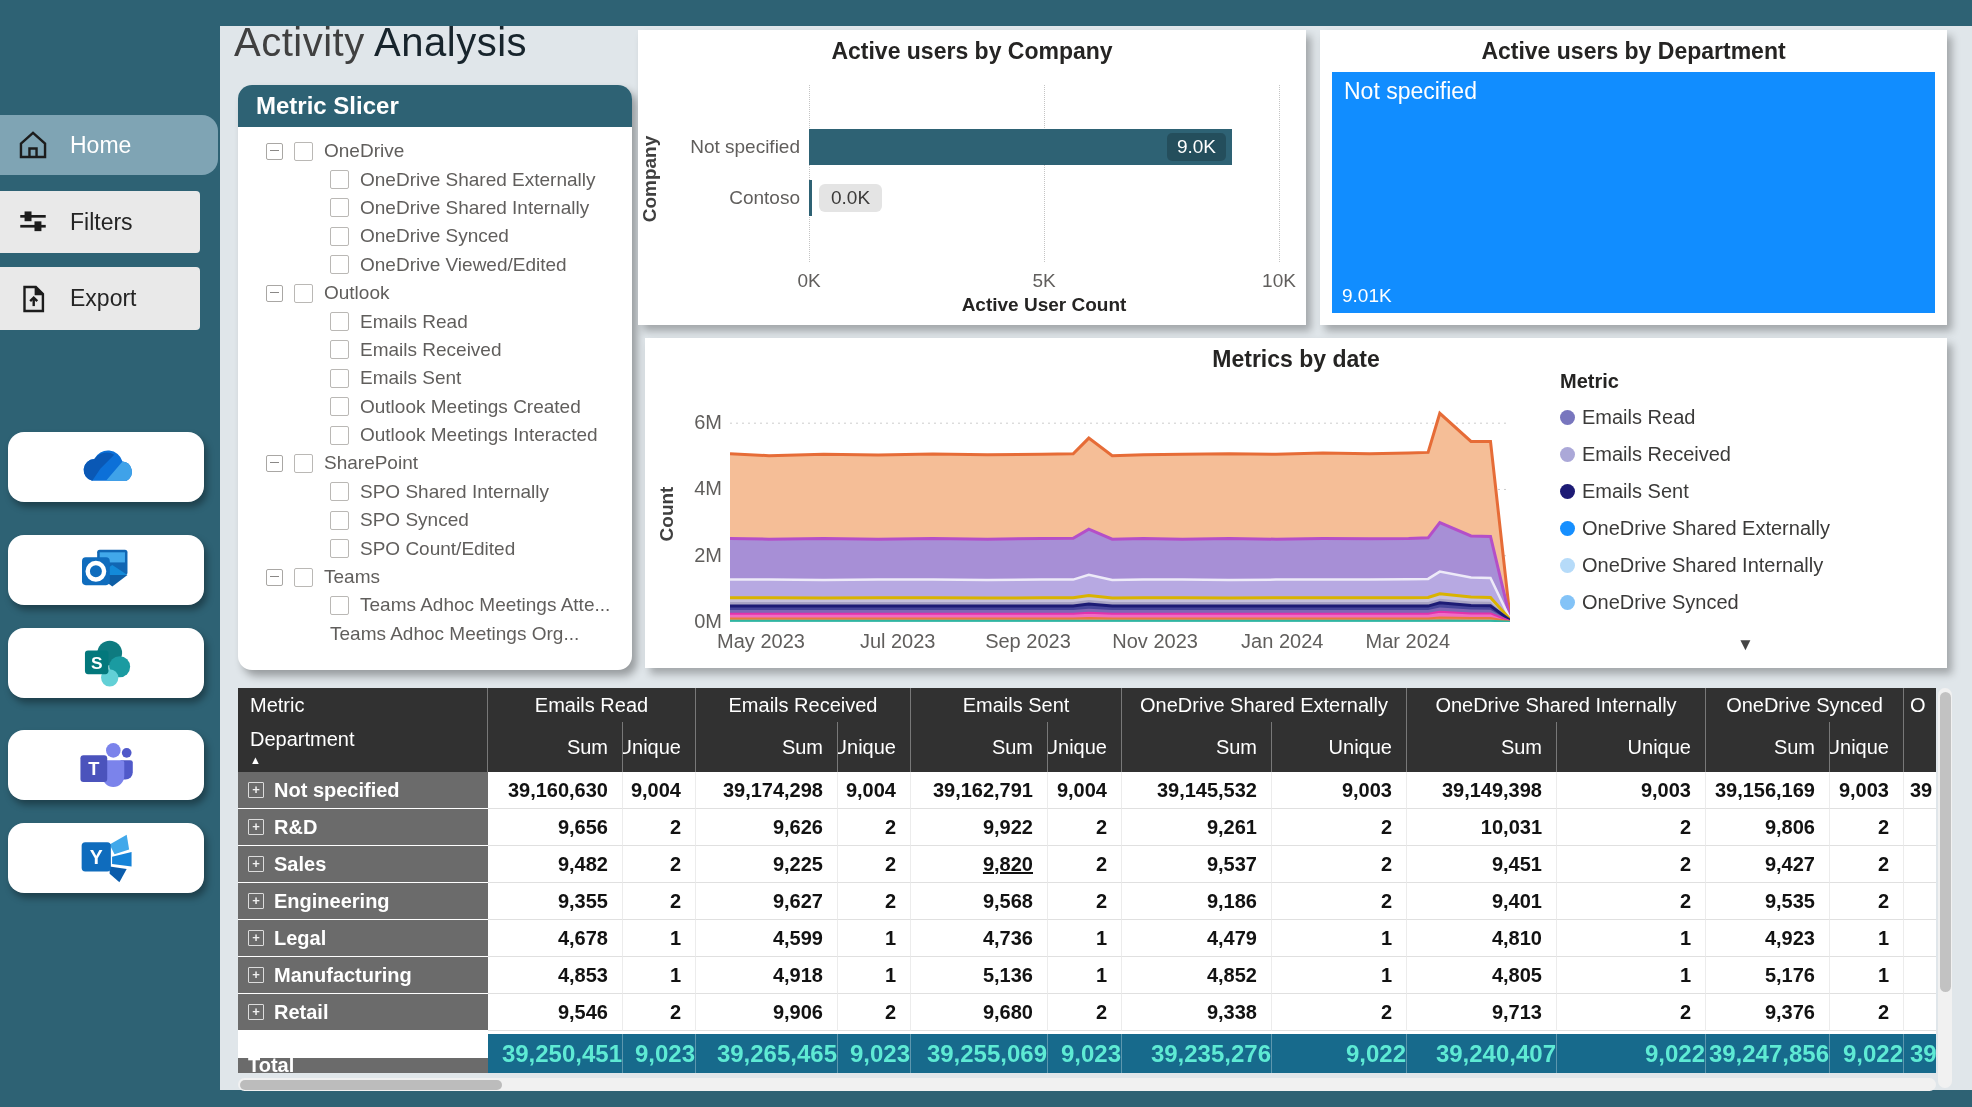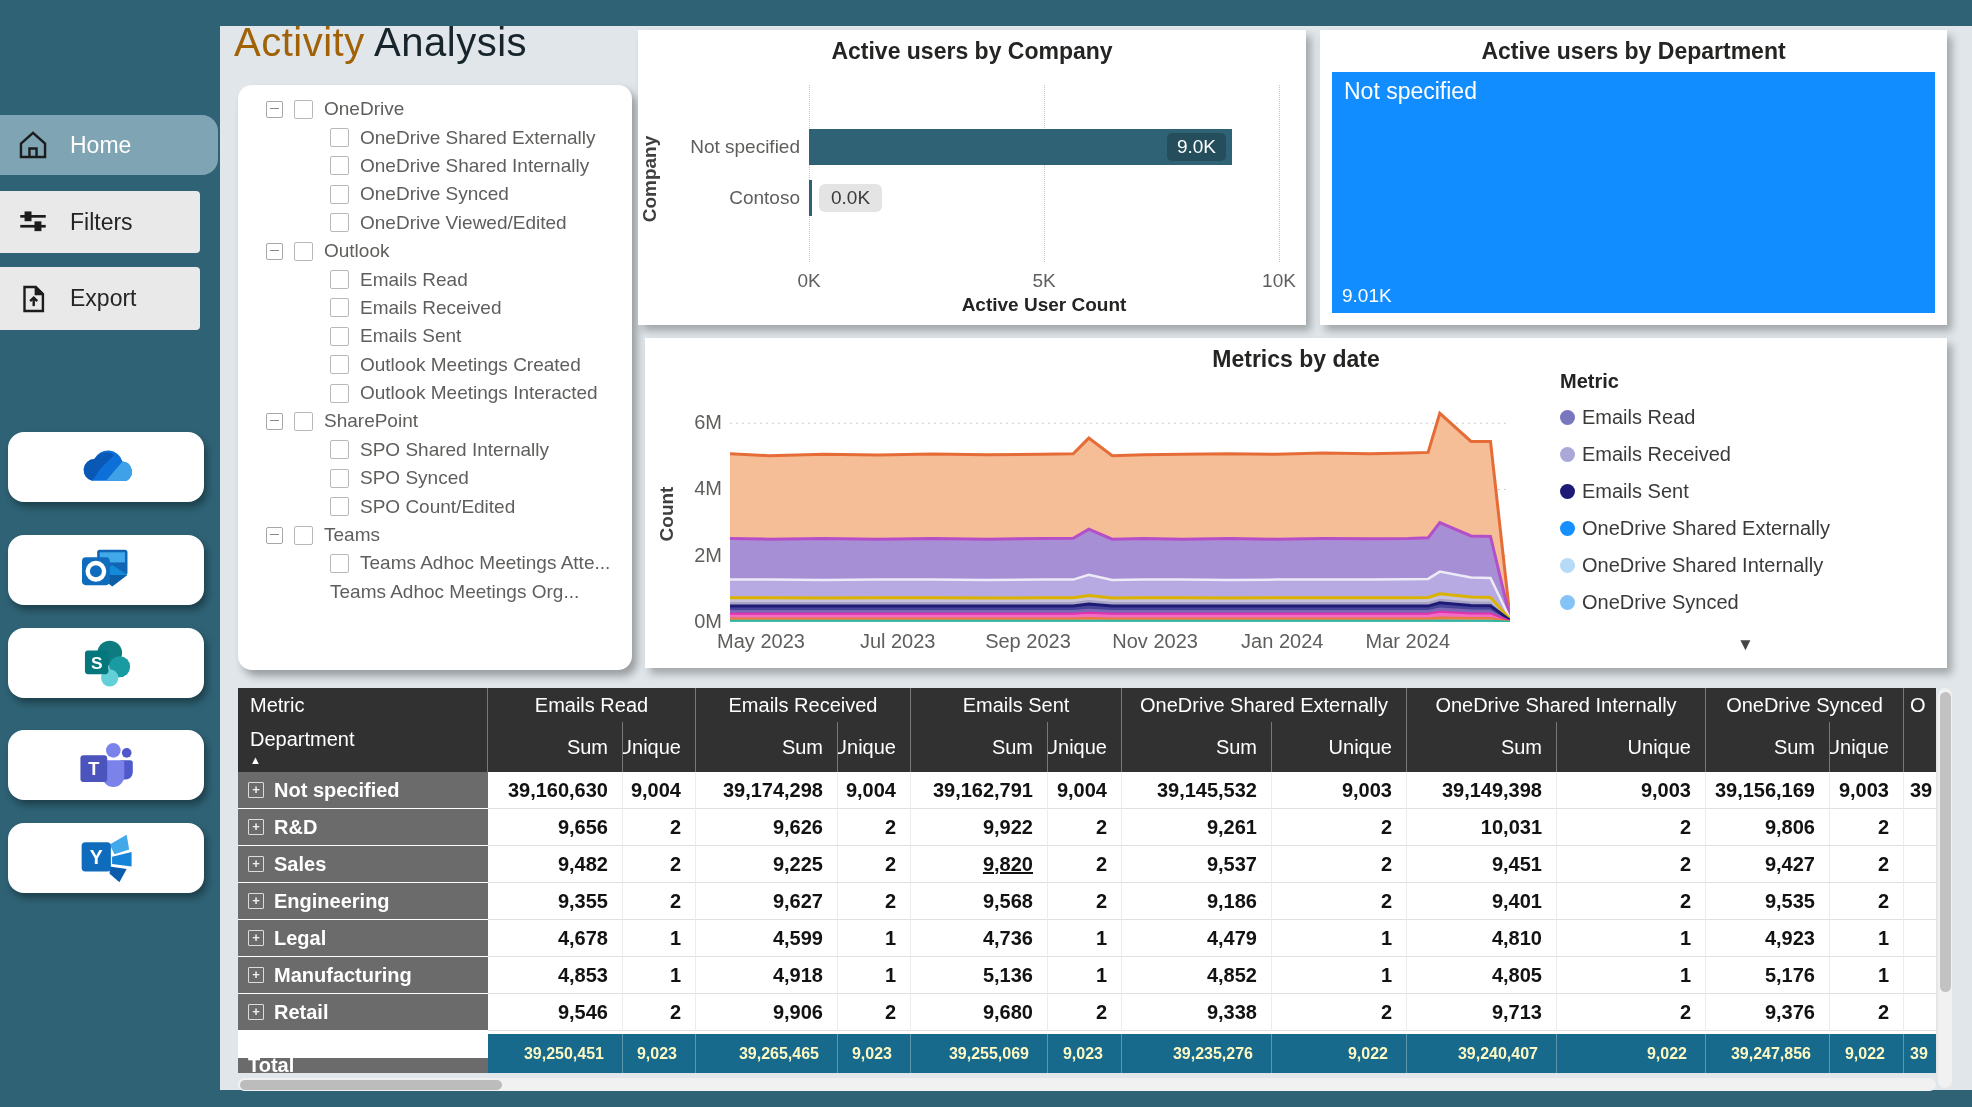--- a/index.html
+++ b/index.html
@@ -17,21 +17,21 @@
   .nav-grey .nav-label{color:#252525;}
   .nav-filters{left:0;top:191px;height:62px;}
   .nav-export{left:0;top:267px;height:63px;}
   .nav-icon{width:34px;height:34px;flex:0 0 auto;}
 
   
   .app-card{position:absolute;left:8px;width:196px;height:70px;background:#ffffff;border-radius:16px;box-shadow:3px 5px 7px rgba(0,0,0,.35);display:flex;align-items:center;justify-content:center;cursor:pointer;}
 
   
   .page-title{position:absolute;left:234px;top:20px;font-size:40px;color:#17242c;letter-spacing:.5px;}
-  .page-title .blue{color:#a16207;}
+  .page-title .blue{color:#404040;}
 
   
   .card{position:absolute;background:#ffffff;box-shadow:5px 6px 8px rgba(0,0,0,.28);}
   .chart-title{position:absolute;top:8px;left:0;right:0;text-align:center;font-size:23px;font-weight:700;color:#252423;}
 
   
   .slicer{position:absolute;left:238px;top:85px;width:394px;height:585px;background:#fff;border-radius:14px;box-shadow:5px 6px 9px rgba(0,0,0,.33);}
   .slicer-header{height:42px;background:#2e6274;border-radius:14px 14px 0 0;color:#fff;font-size:24px;font-weight:700;display:flex;align-items:center;padding-left:18px;}
   .slicer-body{padding:10px 4px 4px 28px;height:525px;box-sizing:border-box;overflow:hidden;}
   .tree-row{display:flex;align-items:center;height:28.4px;gap:11px;color:#605e5c;font-size:19px;white-space:nowrap;cursor:pointer;}
@@ -77,21 +77,21 @@
   .t-h1 .group{justify-content:center;}
   .t-h1 .first,.t-h2 .first{justify-content:flex-start;padding-left:12px;}
   .t-h2 .sub{justify-content:flex-end;padding-right:14px;}
   .t-h2 .first{flex-direction:column;align-items:flex-start;justify-content:center;}
   .sort-arrow{font-size:11px;color:#fff;margin-top:3px;}
   .t-row{height:37px;background:#fff;}
   .t-row .dept,.t-total .dept{display:flex;align-items:center;gap:10px;padding-left:10px;background:#6b6b6b;color:#fff;font-weight:700;font-size:20px;box-sizing:border-box;border-bottom:1px solid #ffffff;overflow:hidden;cursor:pointer;}
   .plusbox{width:14px;height:14px;border:1px solid #dcdcdc;border-radius:1px;color:#f0f0f0;font-size:13px;line-height:13px;text-align:center;flex:0 0 auto;}
   .t-row .num{display:flex;align-items:center;justify-content:flex-end;padding-right:14px;font-weight:700;font-size:20px;color:#121212;box-sizing:border-box;border-right:1px solid #ececec;border-bottom:1px solid #e0e0e0;overflow:hidden;cursor:pointer;}
   .t-total{height:39px;margin-top:3px;}
-  .t-total .num{display:flex;align-items:center;justify-content:flex-end;padding-right:18px;background:#176a8c;color:#fef9c3;font-weight:700;font-size:16px;box-sizing:border-box;border-right:1px solid rgba(255,255,255,.3);overflow:hidden;}
+  .t-total .num{display:flex;align-items:center;justify-content:flex-end;padding-right:0;background:#176a8c;color:#5eead4;font-weight:700;font-size:24px;box-sizing:border-box;border-right:1px solid rgba(255,255,255,.3);overflow:hidden;}
   .t-total .dept{border-bottom:none;margin-top:24px;}
   .cut{justify-content:flex-start !important;padding-left:6px !important;}
 
   .vscroll{position:absolute;left:1938px;top:688px;width:14px;height:400px;background:#f1f1f1;border-radius:7px;}
   .vscroll-thumb{position:absolute;left:1.5px;top:4px;width:11px;height:300px;background:#c2c2c2;border-radius:6px;cursor:pointer;}
   .hscroll{position:absolute;left:238px;top:1078px;width:1698px;height:13px;background:#f1f1f1;border-radius:7px;}
   .hscroll-thumb{position:absolute;left:2px;top:1.5px;width:262px;height:10px;background:#bcbcbc;border-radius:5px;cursor:pointer;}
 </style>
 </head>
 <body>
@@ -169,20 +169,21 @@
       <path d="M28 20 L44 16 L44 28 L28 26 Z" fill="#1583D8"></path>
       <path d="M26 28 L40 30 L34 41 L26 34 Z" fill="#0B5CAB"></path>
       <rect x="3" y="8" width="24" height="24" rx="3" fill="#0F6CBD"></rect>
       <text x="15" y="26" font-family="Liberation Sans, sans-serif" font-size="16" font-weight="bold" fill="#ffffff" text-anchor="middle">Y</text>
     </svg>
   </div>
 
   <div class="page-title"><span class="blue">Activity</span><span> Analysis</span></div>
 
   <div class="slicer">
+    <div class="slicer-header">Metric Slicer</div>
     <div class="slicer-body">
         <div class="tree-row">
           <span class="collapse-box"></span>
           <span class="checkbox"></span>
           <span>OneDrive</span>
         </div>
         <div class="tree-row child">
           <span class="checkbox"></span>
           <span>OneDrive Shared Externally</span>
         </div>

